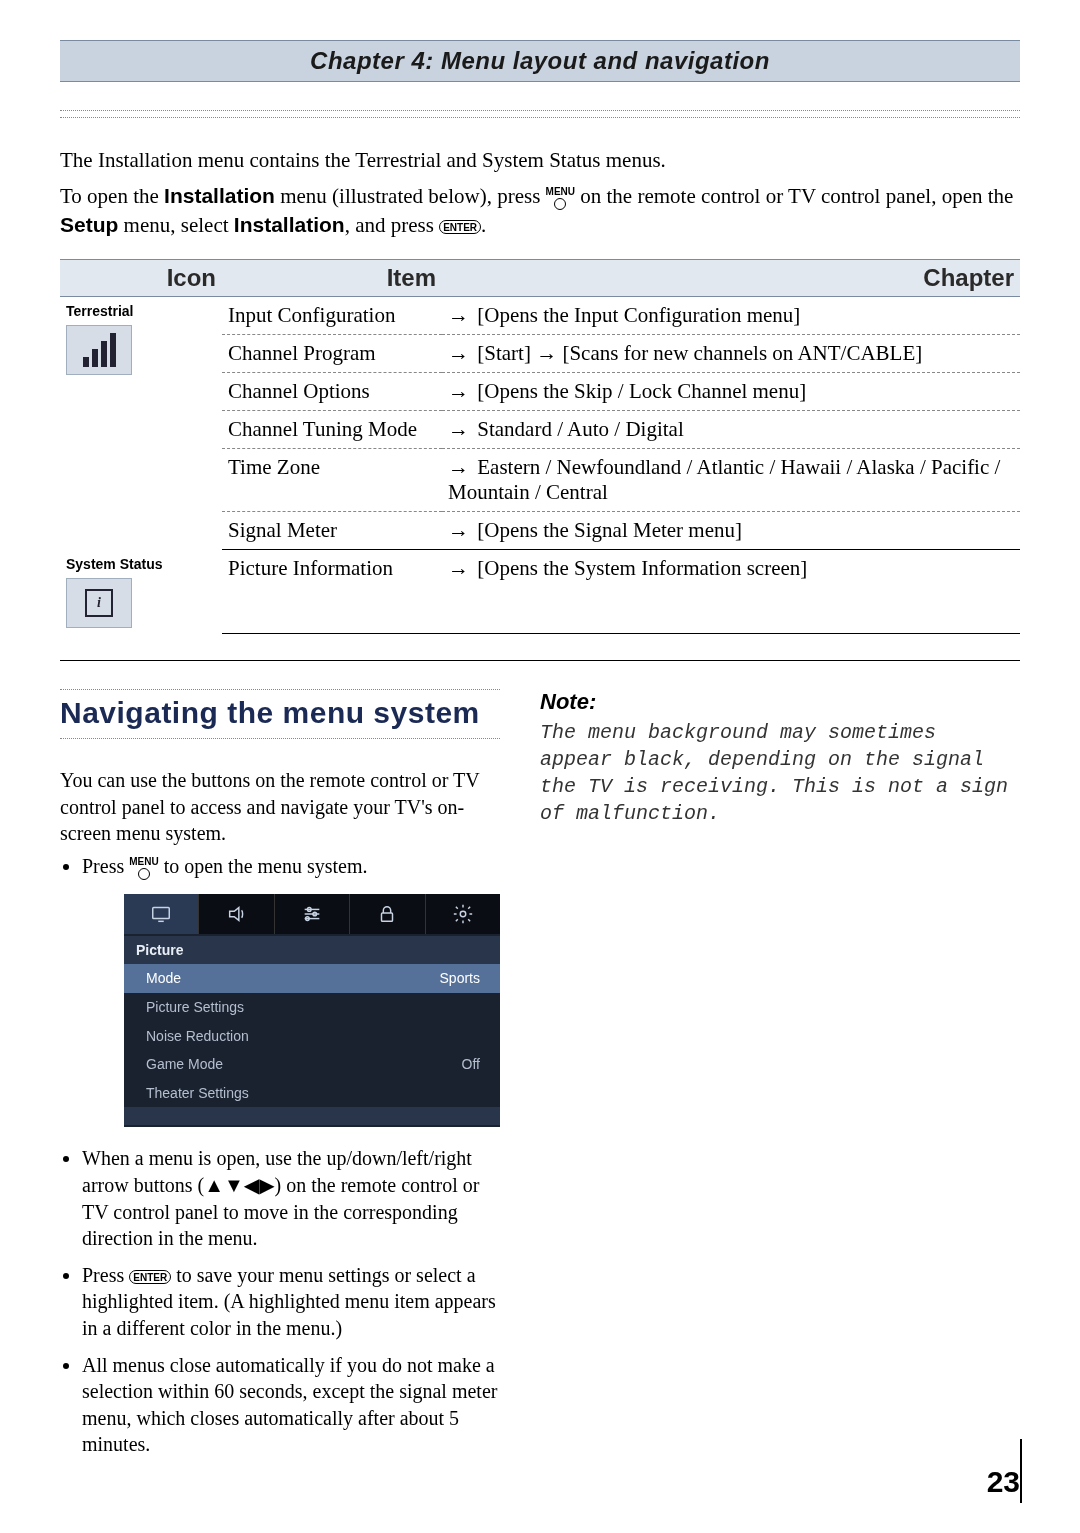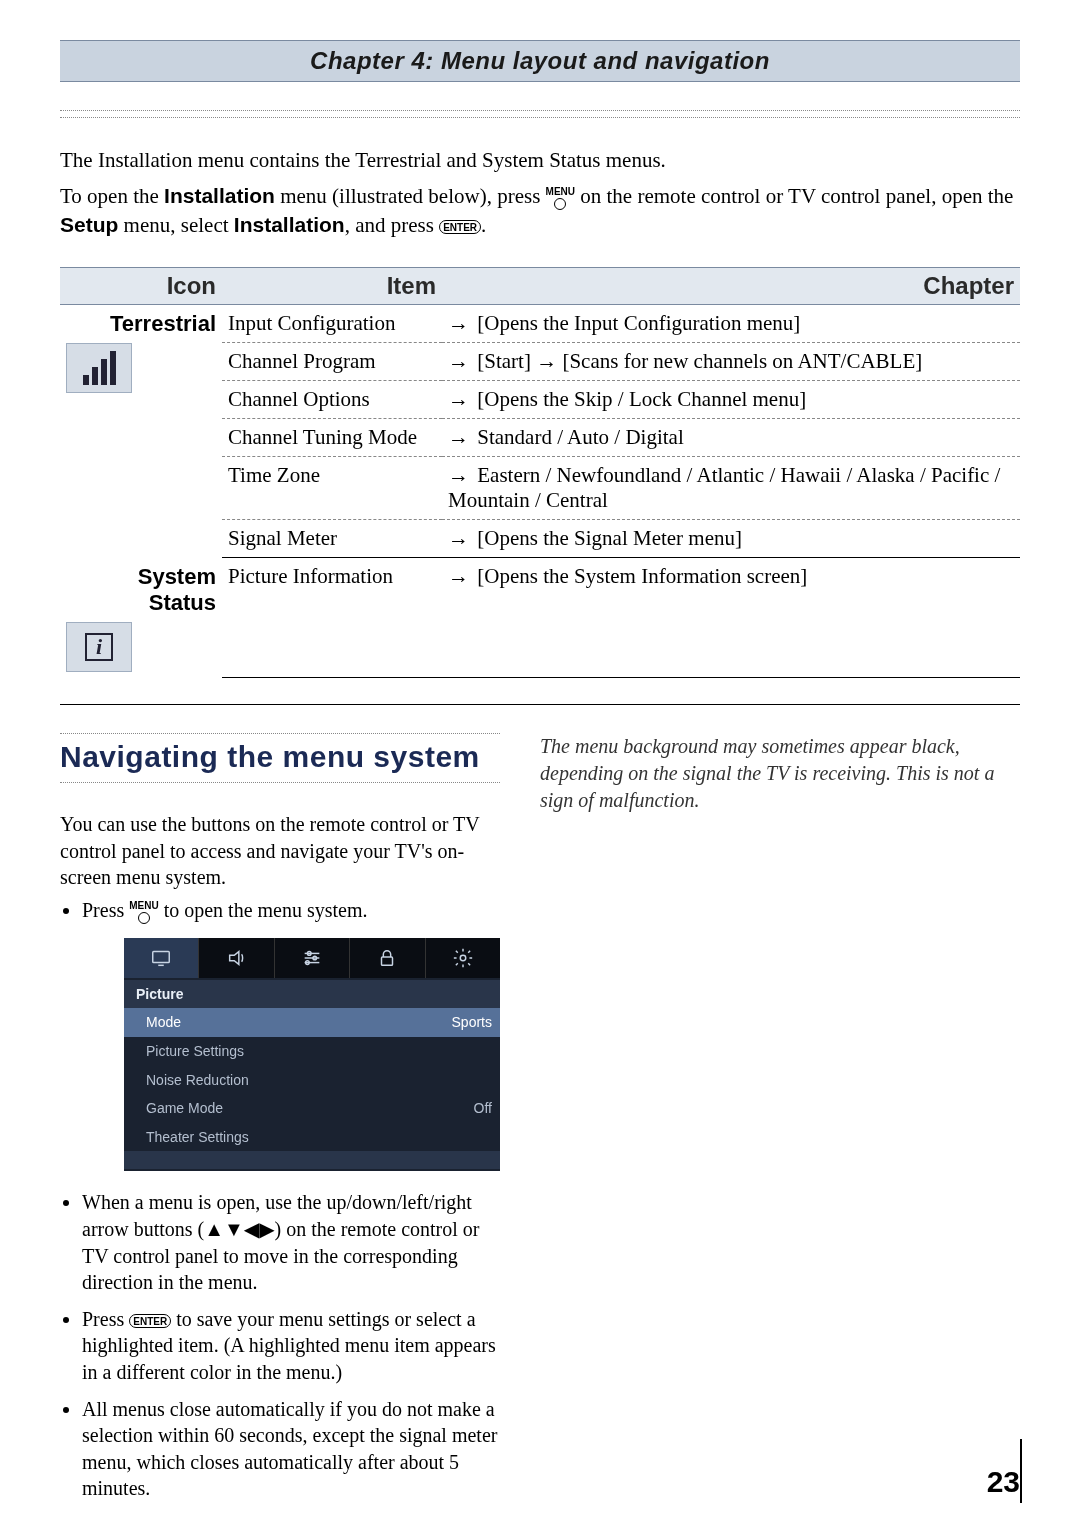--- a/index.html
+++ b/index.html
@@ -41,21 +41,21 @@
   .section-title {
     font-family: Arial, Helvetica, sans-serif;
     font-weight: 800;
     font-size: 34px;
     color: #1b2a55;
     padding: 6px 0 2px 0;
     letter-spacing: 0.5px;
   }
 
   
-  .intro { font-size: 21px; line-height: 1.35; margin-bottom: 28px; }
+  .intro { font-size: 21px; line-height: 1.35; margin-bottom: 20px; }
   .intro .bold-sans { font-family: Arial, Helvetica, sans-serif; font-weight: bold; }
 
   .menu-glyph {
     display: inline-block;
     vertical-align: middle;
     text-align: center;
     font-family: Arial, Helvetica, sans-serif;
     font-size: 10px;
     font-weight: bold;
     line-height: 1;
@@ -96,22 +96,21 @@
   .menu-table td { vertical-align: top; padding: 6px 6px; }
   .menu-table .item-cell { border-bottom: 1px dashed #888; white-space: nowrap; }
   .menu-table .opt-cell  { border-bottom: 1px dashed #888; }
   .menu-table tr.last-in-group .item-cell,
   .menu-table tr.last-in-group .opt-cell { border-bottom: 1px solid #000; }
   .menu-table .arrow { display:inline-block; width:24px; }
   .menu-table .icon-col {
     width: 150px;
     font-family: Arial, Helvetica, sans-serif;
     font-weight: 800;
-    font-size: 22px;
-    text-align: right;
+    font-size: 14px;
   }
   .icon-box {
     margin-top: 6px;
     width: 64px; height: 48px;
     background: #d6dde6;
     border: 1px solid #a0aec0;
     display: flex; align-items: center; justify-content: center;
   }
   .icon-signal { display:flex; gap:3px; align-items:flex-end; }
   .icon-signal span { width:6px; background:#223; display:block; }
@@ -155,36 +154,36 @@
   .osd-tabs svg { width:22px; height:22px; fill:none; stroke:#c8d4e4; stroke-width:1.6; }
   .osd-body { background:#1a2230; padding: 2px 0; }
   .osd-header {
     background:#29354a;
     padding:5px 12px;
     font-weight:bold;
     color:#e8eef6;
   }
   .osd-row {
     display:flex; justify-content:space-between;
-    padding:5px 8px 5px 22px;
+    padding:5px 20px 5px 22px;
     color:#b4bfcf;
   }
   .osd-row.sel { background:#567199; color:#fff; }
   .osd-footer { height:18px; background:#29354a; }
 
   
   .note-title {
     font-family: Arial, Helvetica, sans-serif;
     font-weight: bold;
     font-style: italic;
     font-size: 22px;
     margin-bottom: 4px;
   }
   .note-body {
-    font-family: Liberation Serif, serif;
+    font-family: Liberation Mono, monospace;
     font-style: italic;
     font-size: 20px;
     line-height: 1.35;
     color: #333;
   }
 
   
   .page-number {
     position: absolute;
     right: 60px;
@@ -376,18 +375,19 @@
         <li>
           <span>Press </span><span class="enter-glyph">ENTER</span><span> to save your menu settings or select a highlighted item. (A highlighted menu item appears in a different color in the menu.)</span>
         </li>
         <li>All menus close automatically if you do not make a selection within 60 seconds, except the signal meter menu, which closes automatically after about 5 minutes.</li>
 
       </ul>
     </div>
   </div>
 
   <div class="col-right">
+    <div class="note-title">Note:</div>
     <div class="note-body">The menu background may sometimes appear black, depending on the signal the TV is receiving. This is not a sign of malfunction.</div>
   </div>
 </div>
 
 <div class="page-rule"></div>
 <div class="page-number">23</div>
 
 </body></html>

